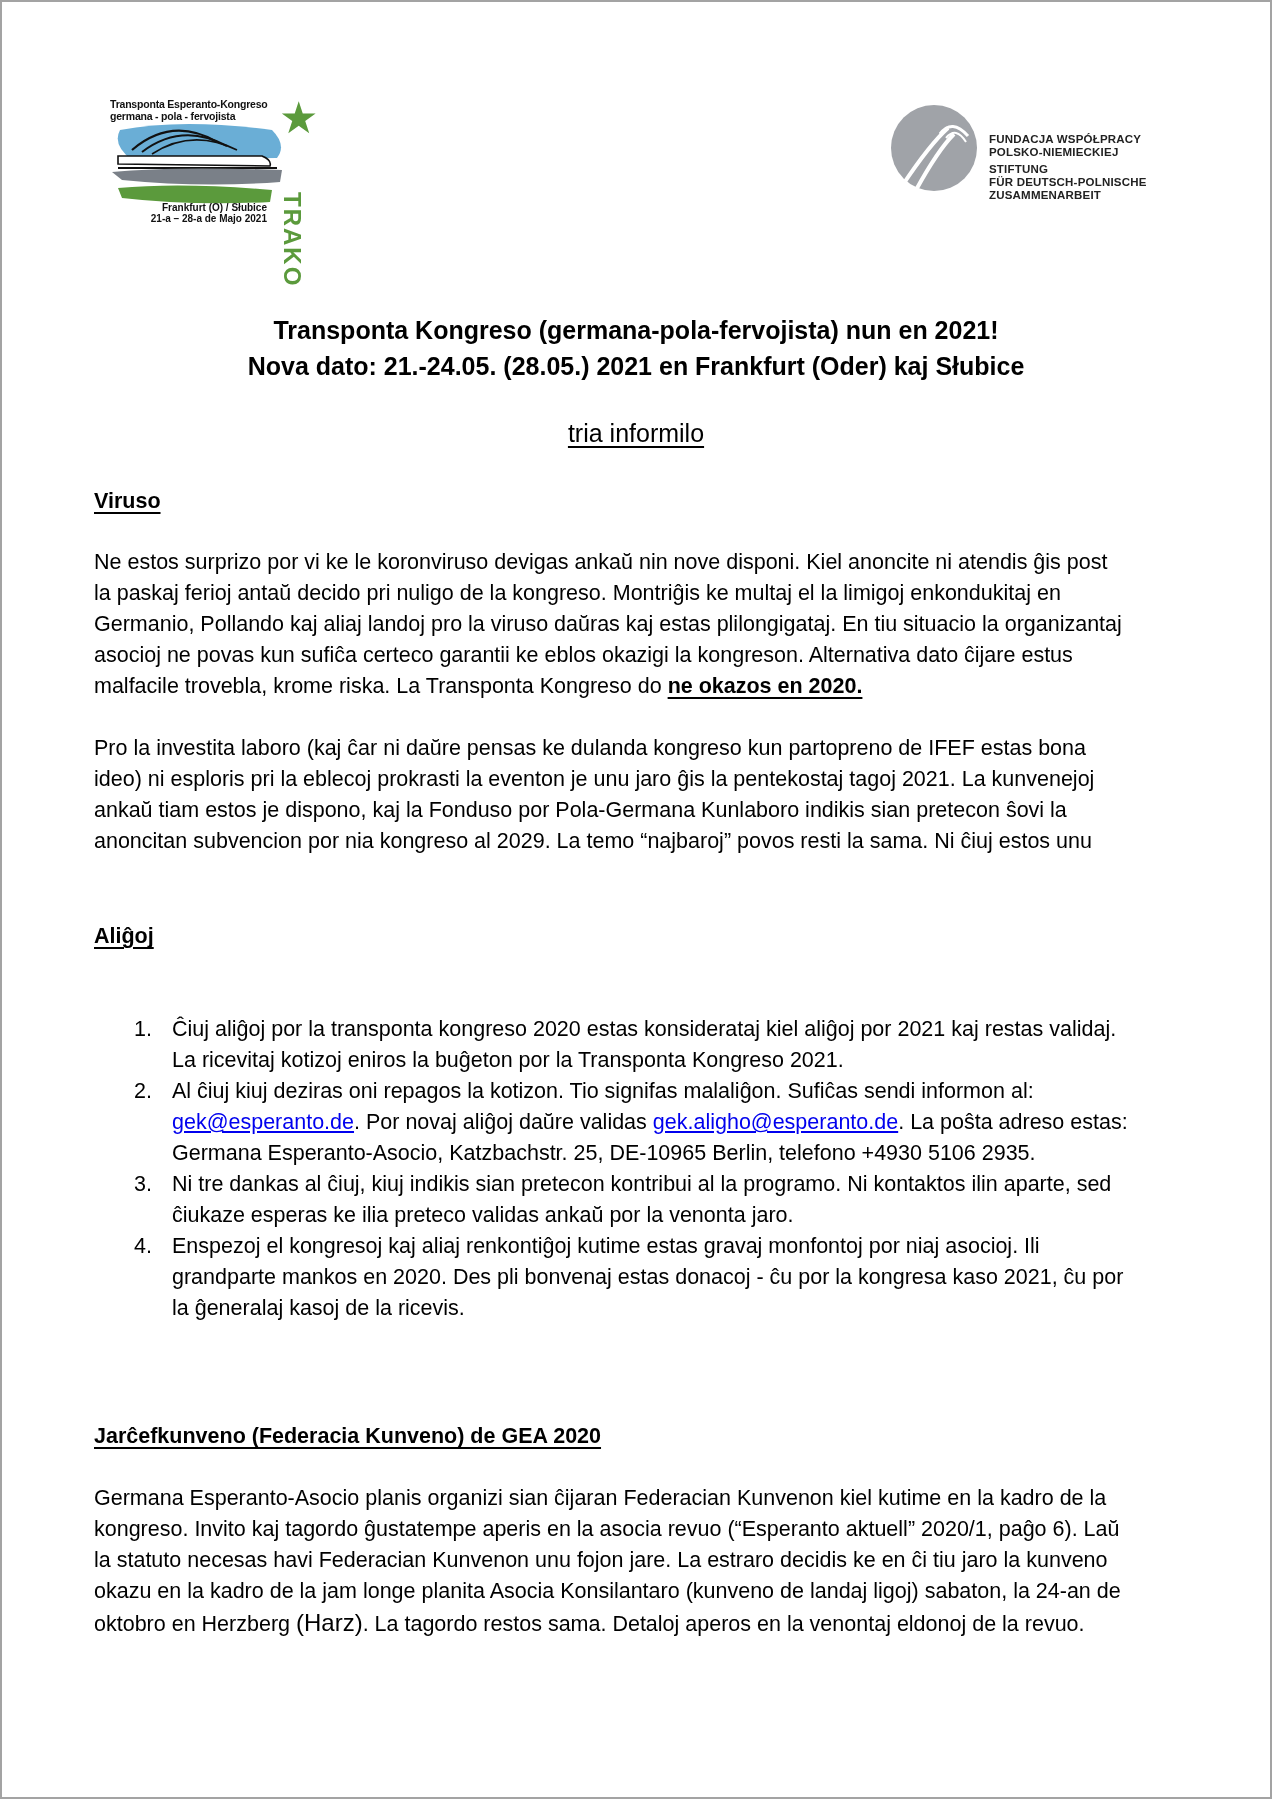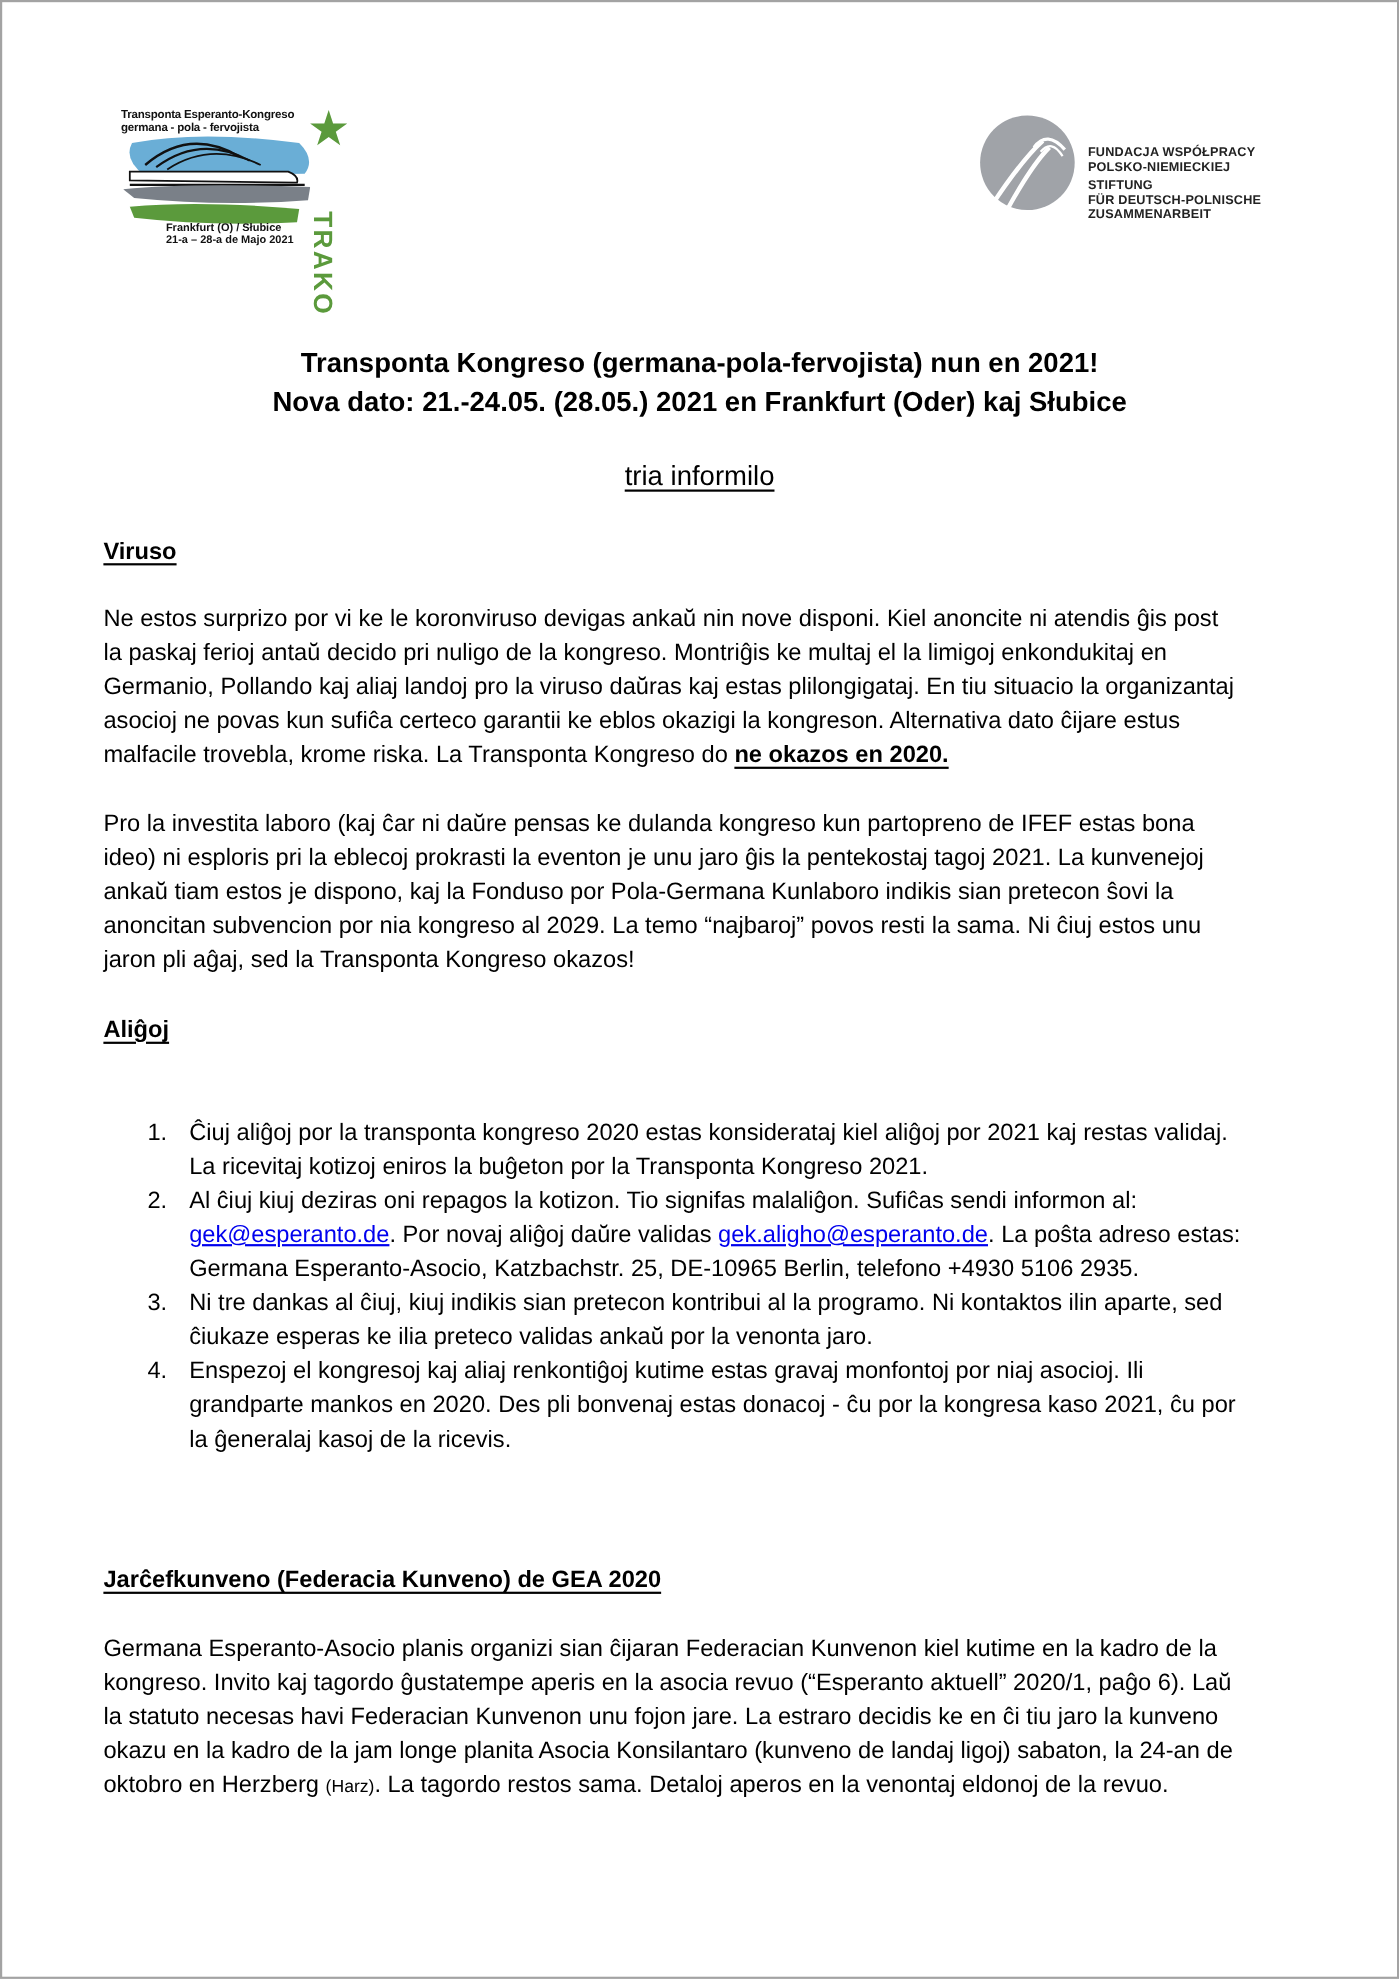--- a/index.html
+++ b/index.html
@@ -6,42 +6,42 @@
   body { width: 1272px; height: 1799px; position: relative; overflow: hidden; }
   .page {
     position: absolute; left: 0; top: 0; width: 1268px; height: 1795px;
     border: 2px solid #a3a3a3; background: #ffffff;
     font-family: "Liberation Sans", "DejaVu Sans", sans-serif; color: #000;
   }
   
   .trako-logo { position: absolute; left: 105px; top: 92px; width: 210px; height: 140px; }
   .trako-title { position: absolute; left: 3px; top: 4px; font-size: 10.5px; font-weight: bold; line-height: 12px; color: #111; white-space: nowrap; letter-spacing: -0.2px; }
   .trako-art { position: absolute; left: 5px; top: 26px; }
-  .trako-place { position: absolute; right: 50px; top: 108px; font-size: 10px; font-weight: bold; text-align: left; line-height: 11px; white-space: nowrap; color:#111; }
+  .trako-place { position: absolute; right: 50px; top: 108px; font-size: 10px; font-weight: bold; text-align: right; line-height: 11px; white-space: nowrap; color:#111; }
   .trako-star { position: absolute; left: 172px; top: 4px; font-size: 44px; line-height: 40px; color: #5b9a3c; }
   .trako-vert { position: absolute; left: 171px; top: 98px; transform: rotate(90deg); transform-origin: left top; font-size: 24px; font-weight: bold; color: #5b9a3c; letter-spacing: 2px; white-space: nowrap; margin-left: 28px; }
 
   .fwpn-logo { position: absolute; left: 888px; top: 102px; width: 260px; height: 90px; }
   .fwpn-circle { position: absolute; left: 0; top: 0; }
   .fwpn-text { position: absolute; left: 99px; top: 6px; font-size: 11.5px; font-weight: bold; color: #222; line-height: 13px; letter-spacing: 0.2px; white-space: nowrap; margin-top: 23px; }
   .fwpn-text .gap { height: 4px; }
 
   
   .main-title { position: absolute; left: 0; width: 100%; text-align: center; top: 310px; font-size: 25px; font-weight: bold; line-height: 36px; }
   .subtitle { position: absolute; left: 0; width: 100%; text-align: center; top: 417px; font-size: 25px; font-weight: normal; text-decoration: underline; text-underline-offset: 4px; }
 
   .content { position: absolute; left: 92px; width: 1120px; font-size: 21.5px; line-height: 31px; color: #000; }
   .section-head { font-weight: bold; text-decoration: underline; text-underline-offset: 4px; }
   .para { margin: 0; }
   .bold-u { font-weight: bold; text-decoration: underline; text-underline-offset: 4px; }
   a.mail { color: #0000ee; text-decoration: underline; }
   ol.alighoj { margin: 0; padding-left: 0; list-style: none; }
   ol.alighoj li { position: relative; padding-left: 78px; }
   ol.alighoj li .num { position: absolute; left: 40px; top: 0; }
-  .small { font-size: 16px; }
+  .small { font-size: 24px; }
 </style>
 </head>
 <body>
 
 <div class="page">
 
   <div class="trako-logo">
     <div class="trako-title">
       <div>Transponta Esperanto-Kongreso</div>
       <div>germana - pola - fervojista</div>
@@ -97,21 +97,20 @@
       <span>Germanio, Pollando kaj aliaj landoj pro la viruso daŭras kaj estas plilongigataj. En tiu situacio la organizantaj</span><br>
       <span>asocioj ne povas kun sufiĉa certeco garantii ke eblos okazigi la kongreson. Alternativa dato ĉijare estus</span><br>
       <span>malfacile trovebla, krome riska. La Transponta Kongreso do </span><span class="bold-u">ne okazos en 2020.</span>
     </p>
     <div style="height:31px;"></div>
     <p class="para">
       <span>Pro la investita laboro (kaj ĉar ni daŭre pensas ke dulanda kongreso kun partopreno de IFEF estas bona</span><br>
       <span>ideo) ni esploris pri la eblecoj prokrasti la eventon je unu jaro ĝis la pentekostaj tagoj 2021. La kunvenejoj</span><br>
       <span>ankaŭ tiam estos je dispono, kaj la Fonduso por Pola-Germana Kunlaboro indikis sian pretecon ŝovi la</span><br>
       <span>anoncitan subvencion por nia kongreso al 2029. La temo “najbaroj” povos resti la sama. Ni ĉiuj estos unu</span><br>
-      <span>jaron pli aĝaj, sed la Transponta Kongreso okazos!</span>
     </p>
   </div>
 
   <div class="content" style="top:919px;">
     <div class="section-head">Aliĝoj</div>
     <div style="height:31px;"></div>
     <div style="height:31px;"></div>
     <ol class="alighoj">
       <li>
         <span class="num">1.</span>

